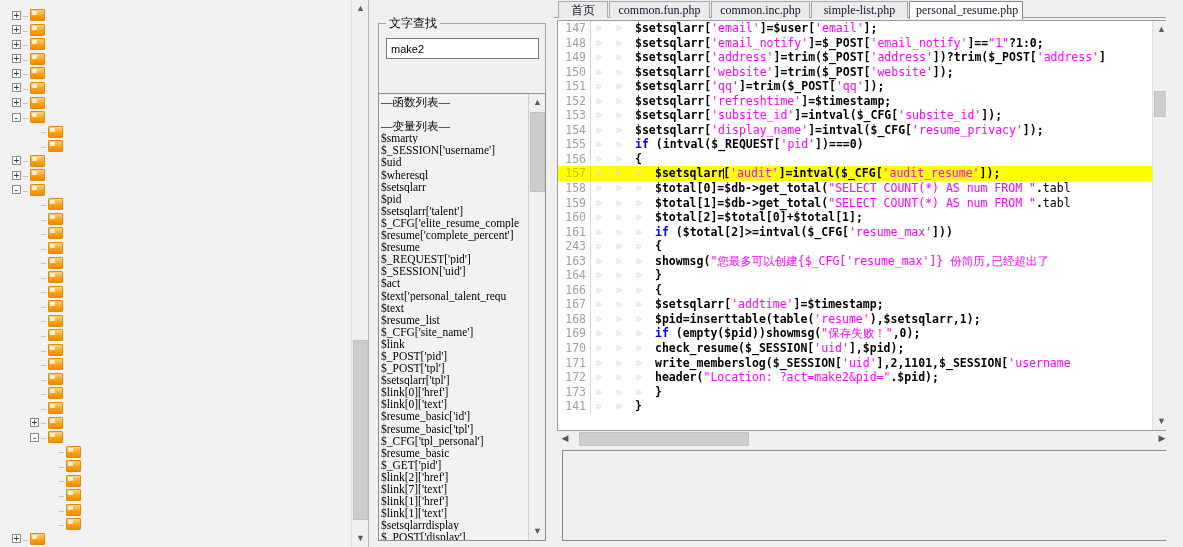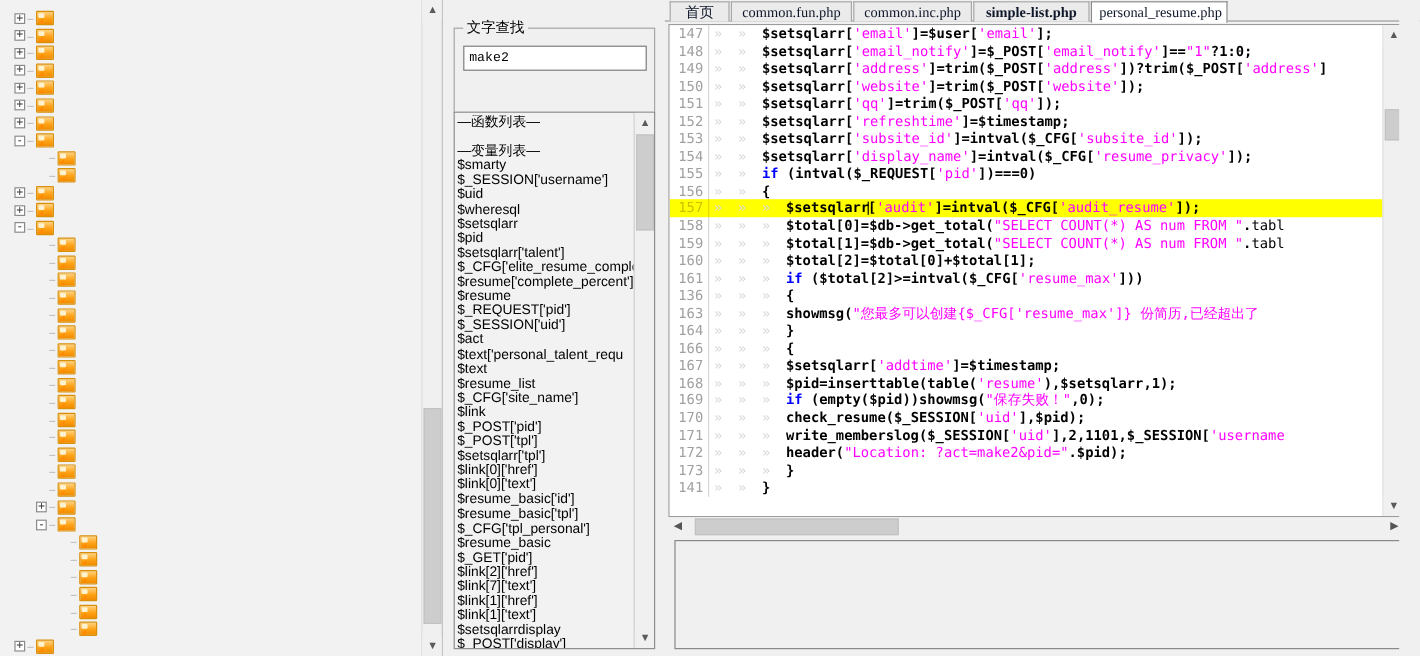--- a/index.html
+++ b/index.html
@@ -82,40 +82,40 @@
     border: 1px solid #a6a6a6;
   }
   .groupbox .legend {
     position: absolute; left: 7px; top: -9px; background: #f0f0f0;
     padding: 0 3px; font-size: 12px; color: #000;
     font-family: "DejaVu Sans", sans-serif;
   }
   #find-input {
     position: absolute; left: 7px; top: 14px; width: 153px; height: 21px;
     border: 1px solid #7a7a7a; background: #fff;
-    font-family: Liberation Mono, monospace; font-size: 11px;
+    font-family: Liberation Sans, sans-serif; font-size: 11px;
     padding: 0 4px; color: #000; outline: none;
   }
   #find-button {
     position: absolute; left: 7px; top: 40px; width: 153px; height: 24px;
     border: 1px solid #8d8d8d; background: #f4f4f4;
     font-size: 13px; letter-spacing: 3px; color: #000; cursor: default;
     font-family: "DejaVu Sans", sans-serif;
   }
   #listbox {
     position: absolute; left: 8px; top: 76px; width: 168px; height: 448px;
     border: 1px solid #8e8e8e; background: #f2f2f2; overflow: hidden;
   }
   #listbox-inner {
     position: absolute; left: 0; top: 0; right: 16px; bottom: 0;
     overflow: hidden; padding: 2px 0 0 2px;
   }
   .vitem {
     height: 12.1px; line-height: 12.1px; white-space: nowrap; overflow: hidden;
-    font-family: Liberation Sans, sans-serif; font-size: 11.5px; color: #000;
+    font-family: Liberation Serif, serif; font-size: 11.5px; color: #000;
   }
   .vitem.hdr { font-weight: normal; }
   .vitem.blank { }
 
   
   #editor-panel {
     position: absolute; left: 554px; top: 0; width: 629px; height: 547px;
     background: #f0f0f0;
   }
   #tabbar {
@@ -293,42 +293,42 @@
         <div class="arrow down">▼</div>
       </div>
     </div>
   </div>
 
   <div id="editor-panel">
     <div id="tabbar">
         <div class="tab" style="left: 4px; width: 50px;">首页</div>
         <div class="tab" style="left: 55px; width: 101px;">common.fun.php</div>
         <div class="tab" style="left: 157px; width: 99px;">common.inc.php</div>
-        <div class="tab" style="left: 257px; width: 97px; font-weight: bold;">simple-list.php</div>
+        <div class="tab" style="left: 257px; width: 97px;">simple-list.php</div>
         <div class="tab active" style="left: 355px; width: 114px;">personal_resume.php</div>
       </div>
 
     <div id="code-wrap">
       <div id="code-scrollarea">
           <div class="cline"><span class="gut">147</span><span class="ctext"><span class="ig" style="display:inline-block;width:20px">»</span><span class="ig" style="display:inline-block;width:20px">»</span><span class="var">$setsqlarr</span><span class="op">[</span><span class="str">'email'</span><span class="op">]</span><span class="op">=</span><span class="var">$user</span><span class="op">[</span><span class="str">'email'</span><span class="op">]</span><span class="op">;</span></span></div>
           <div class="cline"><span class="gut">148</span><span class="ctext"><span class="ig" style="display:inline-block;width:20px">»</span><span class="ig" style="display:inline-block;width:20px">»</span><span class="var">$setsqlarr</span><span class="op">[</span><span class="str">'email_notify'</span><span class="op">]</span><span class="op">=</span><span class="var">$_POST</span><span class="op">[</span><span class="str">'email_notify'</span><span class="op">]</span><span class="op">=</span><span class="op">=</span><span class="str">"1"</span><span class="op">?</span><span class="op">1</span><span class="op">:</span><span class="op">0</span><span class="op">;</span></span></div>
           <div class="cline"><span class="gut">149</span><span class="ctext"><span class="ig" style="display:inline-block;width:20px">»</span><span class="ig" style="display:inline-block;width:20px">»</span><span class="var">$setsqlarr</span><span class="op">[</span><span class="str">'address'</span><span class="op">]</span><span class="op">=</span><span class="fn">trim</span><span class="op">(</span><span class="var">$_POST</span><span class="op">[</span><span class="str">'address'</span><span class="op">]</span><span class="op">)</span><span class="op">?</span><span class="fn">trim</span><span class="op">(</span><span class="var">$_POST</span><span class="op">[</span><span class="str">'address'</span><span class="op">]</span></span></div>
           <div class="cline"><span class="gut">150</span><span class="ctext"><span class="ig" style="display:inline-block;width:20px">»</span><span class="ig" style="display:inline-block;width:20px">»</span><span class="var">$setsqlarr</span><span class="op">[</span><span class="str">'website'</span><span class="op">]</span><span class="op">=</span><span class="fn">trim</span><span class="op">(</span><span class="var">$_POST</span><span class="op">[</span><span class="str">'website'</span><span class="op">]</span><span class="op">)</span><span class="op">;</span></span></div>
           <div class="cline"><span class="gut">151</span><span class="ctext"><span class="ig" style="display:inline-block;width:20px">»</span><span class="ig" style="display:inline-block;width:20px">»</span><span class="var">$setsqlarr</span><span class="op">[</span><span class="str">'qq'</span><span class="op">]</span><span class="op">=</span><span class="fn">trim</span><span class="op">(</span><span class="var">$_POST</span><span class="op">[</span><span class="str">'qq'</span><span class="op">]</span><span class="op">)</span><span class="op">;</span></span></div>
           <div class="cline"><span class="gut">152</span><span class="ctext"><span class="ig" style="display:inline-block;width:20px">»</span><span class="ig" style="display:inline-block;width:20px">»</span><span class="var">$setsqlarr</span><span class="op">[</span><span class="str">'refreshtime'</span><span class="op">]</span><span class="op">=</span><span class="var">$timestamp</span><span class="op">;</span></span></div>
           <div class="cline"><span class="gut">153</span><span class="ctext"><span class="ig" style="display:inline-block;width:20px">»</span><span class="ig" style="display:inline-block;width:20px">»</span><span class="var">$setsqlarr</span><span class="op">[</span><span class="str">'subsite_id'</span><span class="op">]</span><span class="op">=</span><span class="fn">intval</span><span class="op">(</span><span class="var">$_CFG</span><span class="op">[</span><span class="str">'subsite_id'</span><span class="op">]</span><span class="op">)</span><span class="op">;</span></span></div>
           <div class="cline"><span class="gut">154</span><span class="ctext"><span class="ig" style="display:inline-block;width:20px">»</span><span class="ig" style="display:inline-block;width:20px">»</span><span class="var">$setsqlarr</span><span class="op">[</span><span class="str">'display_name'</span><span class="op">]</span><span class="op">=</span><span class="fn">intval</span><span class="op">(</span><span class="var">$_CFG</span><span class="op">[</span><span class="str">'resume_privacy'</span><span class="op">]</span><span class="op">)</span><span class="op">;</span></span></div>
           <div class="cline"><span class="gut">155</span><span class="ctext"><span class="ig" style="display:inline-block;width:20px">»</span><span class="ig" style="display:inline-block;width:20px">»</span><span class="kw">if</span><span class="op"> </span><span class="op">(</span><span class="fn">intval</span><span class="op">(</span><span class="var">$_REQUEST</span><span class="op">[</span><span class="str">'pid'</span><span class="op">]</span><span class="op">)</span><span class="op">=</span><span class="op">=</span><span class="op">=</span><span class="op">0</span><span class="op">)</span></span></div>
           <div class="cline"><span class="gut">156</span><span class="ctext"><span class="ig" style="display:inline-block;width:20px">»</span><span class="ig" style="display:inline-block;width:20px">»</span><span class="op">{</span></span></div>
           <div class="cline hl"><span class="gut">157</span><span class="ctext"><span class="ig" style="display:inline-block;width:20px">»</span><span class="ig" style="display:inline-block;width:20px">»</span><span class="ig" style="display:inline-block;width:20px">»</span><span class="var">$setsqlarr</span><span class="caret"></span><span class="op">[</span><span class="str">'audit'</span><span class="op">]</span><span class="op">=</span><span class="fn">intval</span><span class="op">(</span><span class="var">$_CFG</span><span class="op">[</span><span class="str">'audit_resume'</span><span class="op">]</span><span class="op">)</span><span class="op">;</span></span></div>
           <div class="cline"><span class="gut">158</span><span class="ctext"><span class="ig" style="display:inline-block;width:20px">»</span><span class="ig" style="display:inline-block;width:20px">»</span><span class="ig" style="display:inline-block;width:20px">»</span><span class="var">$total</span><span class="op">[</span><span class="op">0</span><span class="op">]</span><span class="op">=</span><span class="var">$db</span><span class="op">-</span><span class="op">&gt;</span><span class="fn">get_total</span><span class="op">(</span><span class="str">"SELECT COUNT(*) AS num FROM "</span><span class="op">.</span><span class="pl">tabl</span></span></div>
           <div class="cline"><span class="gut">159</span><span class="ctext"><span class="ig" style="display:inline-block;width:20px">»</span><span class="ig" style="display:inline-block;width:20px">»</span><span class="ig" style="display:inline-block;width:20px">»</span><span class="var">$total</span><span class="op">[</span><span class="op">1</span><span class="op">]</span><span class="op">=</span><span class="var">$db</span><span class="op">-</span><span class="op">&gt;</span><span class="fn">get_total</span><span class="op">(</span><span class="str">"SELECT COUNT(*) AS num FROM "</span><span class="op">.</span><span class="pl">tabl</span></span></div>
           <div class="cline"><span class="gut">160</span><span class="ctext"><span class="ig" style="display:inline-block;width:20px">»</span><span class="ig" style="display:inline-block;width:20px">»</span><span class="ig" style="display:inline-block;width:20px">»</span><span class="var">$total</span><span class="op">[</span><span class="op">2</span><span class="op">]</span><span class="op">=</span><span class="var">$total</span><span class="op">[</span><span class="op">0</span><span class="op">]</span><span class="op">+</span><span class="var">$total</span><span class="op">[</span><span class="op">1</span><span class="op">]</span><span class="op">;</span></span></div>
           <div class="cline"><span class="gut">161</span><span class="ctext"><span class="ig" style="display:inline-block;width:20px">»</span><span class="ig" style="display:inline-block;width:20px">»</span><span class="ig" style="display:inline-block;width:20px">»</span><span class="kw">if</span><span class="op"> </span><span class="op">(</span><span class="var">$total</span><span class="op">[</span><span class="op">2</span><span class="op">]</span><span class="op">&gt;</span><span class="op">=</span><span class="fn">intval</span><span class="op">(</span><span class="var">$_CFG</span><span class="op">[</span><span class="str">'resume_max'</span><span class="op">]</span><span class="op">)</span><span class="op">)</span></span></div>
-          <div class="cline"><span class="gut">136</span><span class="ctext"><span class="ig" style="display:inline-block;width:20px">»</span><span class="ig" style="display:inline-block;width:20px">»</span><span class="ig" style="display:inline-block;width:20px">»</span><span class="op">{</span></span></div>
+          <div class="cline"><span class="gut">243</span><span class="ctext"><span class="ig" style="display:inline-block;width:20px">»</span><span class="ig" style="display:inline-block;width:20px">»</span><span class="ig" style="display:inline-block;width:20px">»</span><span class="op">{</span></span></div>
           <div class="cline"><span class="gut">163</span><span class="ctext"><span class="ig" style="display:inline-block;width:20px">»</span><span class="ig" style="display:inline-block;width:20px">»</span><span class="ig" style="display:inline-block;width:20px">»</span><span class="fn">showmsg</span><span class="op">(</span><span class="str">"您最多可以创建{$_CFG['resume_max']} 份简历,已经超出了</span></span></div>
           <div class="cline"><span class="gut">164</span><span class="ctext"><span class="ig" style="display:inline-block;width:20px">»</span><span class="ig" style="display:inline-block;width:20px">»</span><span class="ig" style="display:inline-block;width:20px">»</span><span class="op">}</span></span></div>
           <div class="cline"><span class="gut">166</span><span class="ctext"><span class="ig" style="display:inline-block;width:20px">»</span><span class="ig" style="display:inline-block;width:20px">»</span><span class="ig" style="display:inline-block;width:20px">»</span><span class="op">{</span></span></div>
           <div class="cline"><span class="gut">167</span><span class="ctext"><span class="ig" style="display:inline-block;width:20px">»</span><span class="ig" style="display:inline-block;width:20px">»</span><span class="ig" style="display:inline-block;width:20px">»</span><span class="var">$setsqlarr</span><span class="op">[</span><span class="str">'addtime'</span><span class="op">]</span><span class="op">=</span><span class="var">$timestamp</span><span class="op">;</span></span></div>
           <div class="cline"><span class="gut">168</span><span class="ctext"><span class="ig" style="display:inline-block;width:20px">»</span><span class="ig" style="display:inline-block;width:20px">»</span><span class="ig" style="display:inline-block;width:20px">»</span><span class="var">$pid</span><span class="op">=</span><span class="fn">inserttable</span><span class="op">(</span><span class="fn">table</span><span class="op">(</span><span class="str">'resume'</span><span class="op">)</span><span class="op">,</span><span class="var">$setsqlarr</span><span class="op">,</span><span class="op">1</span><span class="op">)</span><span class="op">;</span></span></div>
           <div class="cline"><span class="gut">169</span><span class="ctext"><span class="ig" style="display:inline-block;width:20px">»</span><span class="ig" style="display:inline-block;width:20px">»</span><span class="ig" style="display:inline-block;width:20px">»</span><span class="kw">if</span><span class="op"> </span><span class="op">(</span><span class="fn">empty</span><span class="op">(</span><span class="var">$pid</span><span class="op">)</span><span class="op">)</span><span class="fn">showmsg</span><span class="op">(</span><span class="str">"保存失败！"</span><span class="op">,</span><span class="op">0</span><span class="op">)</span><span class="op">;</span></span></div>
           <div class="cline"><span class="gut">170</span><span class="ctext"><span class="ig" style="display:inline-block;width:20px">»</span><span class="ig" style="display:inline-block;width:20px">»</span><span class="ig" style="display:inline-block;width:20px">»</span><span class="fn">check_resume</span><span class="op">(</span><span class="var">$_SESSION</span><span class="op">[</span><span class="str">'uid'</span><span class="op">]</span><span class="op">,</span><span class="var">$pid</span><span class="op">)</span><span class="op">;</span></span></div>
           <div class="cline"><span class="gut">171</span><span class="ctext"><span class="ig" style="display:inline-block;width:20px">»</span><span class="ig" style="display:inline-block;width:20px">»</span><span class="ig" style="display:inline-block;width:20px">»</span><span class="fn">write_memberslog</span><span class="op">(</span><span class="var">$_SESSION</span><span class="op">[</span><span class="str">'uid'</span><span class="op">]</span><span class="op">,</span><span class="op">2</span><span class="op">,</span><span class="op">1</span><span class="op">1</span><span class="op">0</span><span class="op">1</span><span class="op">,</span><span class="var">$_SESSION</span><span class="op">[</span><span class="str">'username</span></span></div>
           <div class="cline"><span class="gut">172</span><span class="ctext"><span class="ig" style="display:inline-block;width:20px">»</span><span class="ig" style="display:inline-block;width:20px">»</span><span class="ig" style="display:inline-block;width:20px">»</span><span class="fn">header</span><span class="op">(</span><span class="str">"Location: ?act=make2&amp;pid="</span><span class="op">.</span><span class="var">$pid</span><span class="op">)</span><span class="op">;</span></span></div>
           <div class="cline"><span class="gut">173</span><span class="ctext"><span class="ig" style="display:inline-block;width:20px">»</span><span class="ig" style="display:inline-block;width:20px">»</span><span class="ig" style="display:inline-block;width:20px">»</span><span class="op">}</span></span></div>

